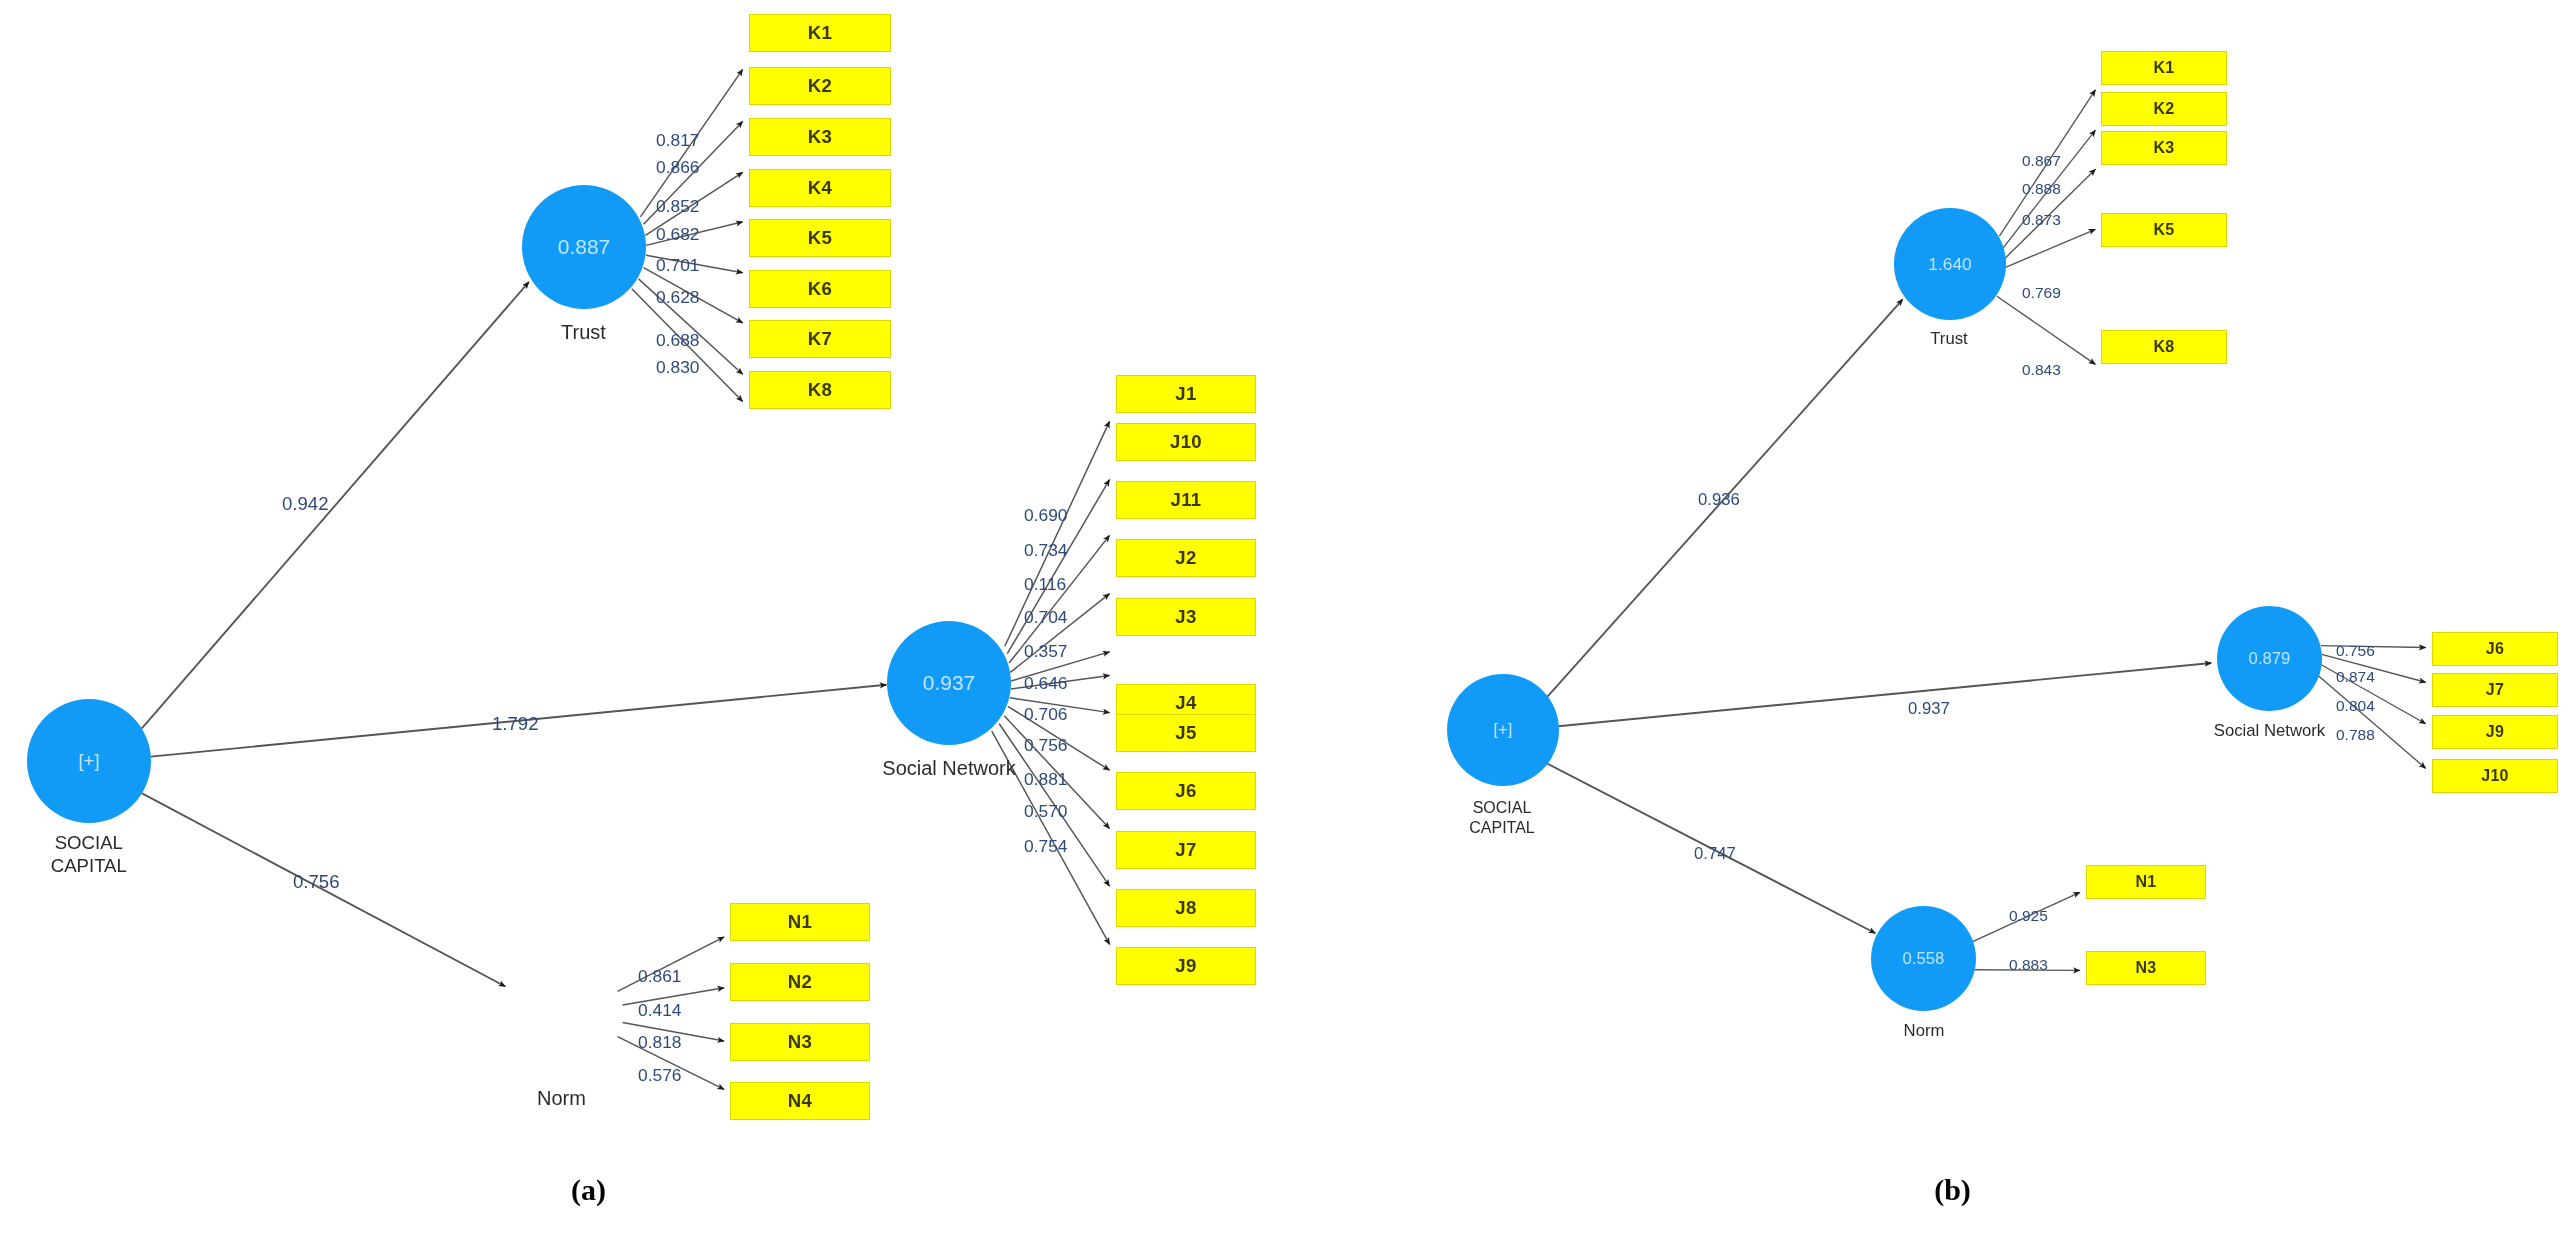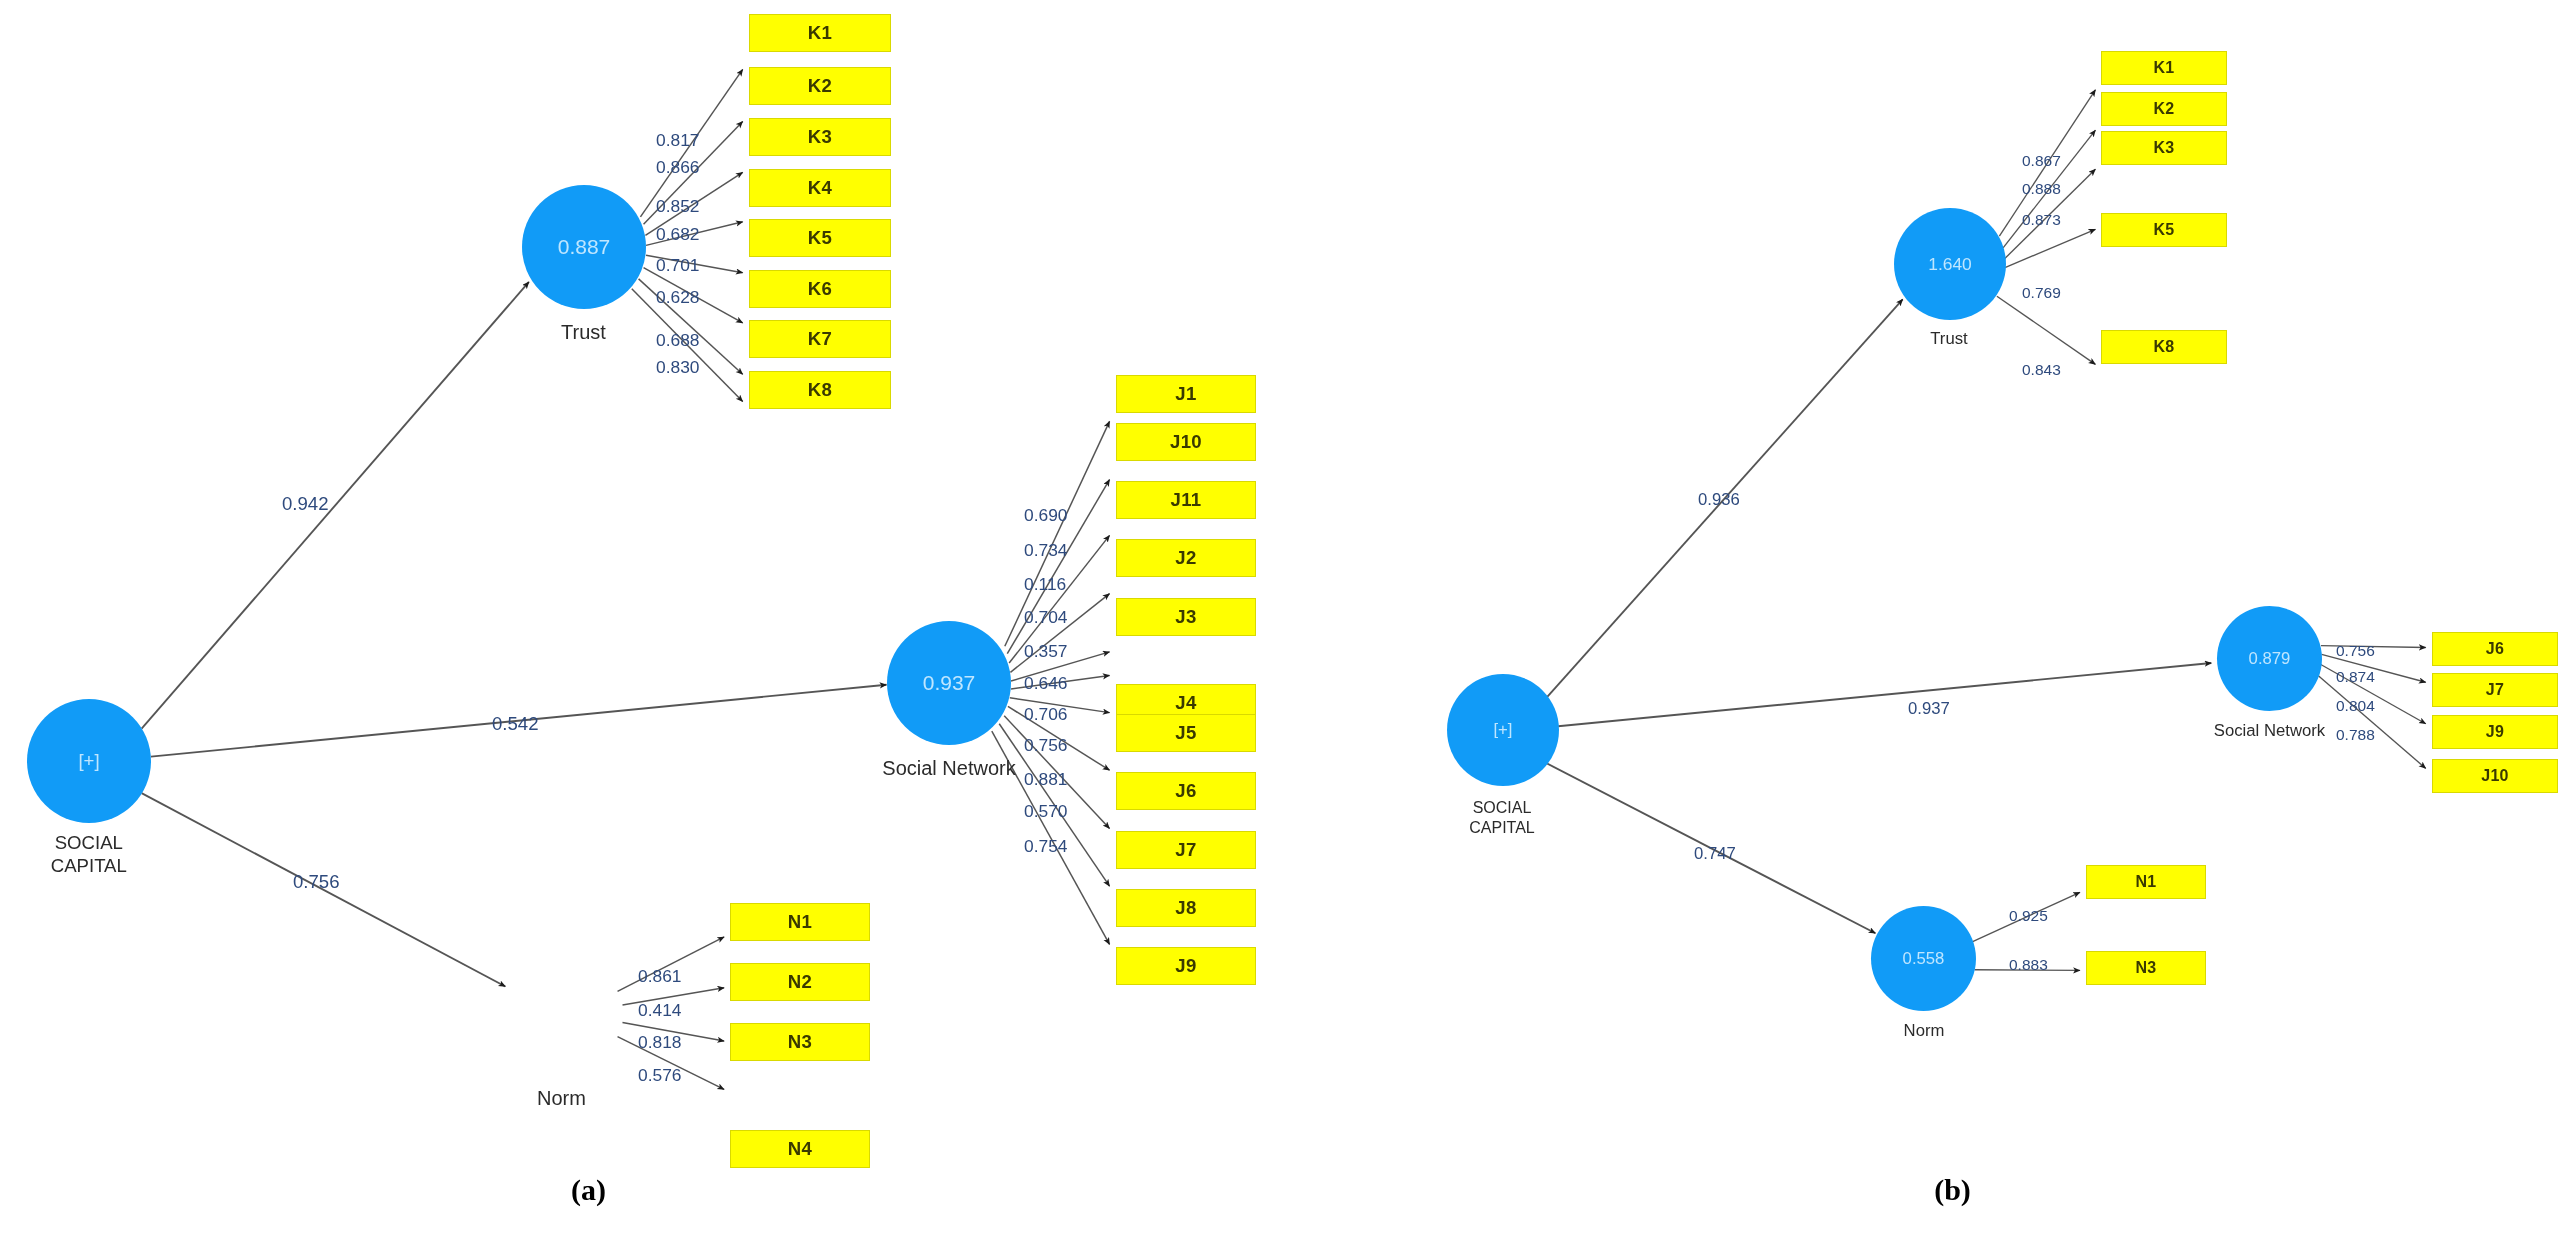--- a/index.html
+++ b/index.html
@@ -112,21 +112,21 @@
   <div class="lv-name" style="left:509px;top:320px;width:149px;font-size:20px;">Trust</div>
 
   <div class="lv-circle" style="left:887px;top:621px;width:124px;height:124px;font-size:21px;">
     <span>0.937</span>
   </div>
   <div class="lv-name" style="left:825px;top:756px;width:248px;font-size:20px;">Social Network</div>
 
   <div class="lv-name" style="left:487px;top:1086px;width:149px;font-size:20px;">Norm</div>
 
   <div class="edge-label" style="left:282px;top:493px;font-size:18.6px;">0.942</div>
-  <div class="edge-label" style="left:492px;top:713px;font-size:18.6px;">0.542</div>
+  <div class="edge-label" style="left:492px;top:713px;font-size:18.6px;">1.792</div>
   <div class="edge-label" style="left:293px;top:871px;font-size:18.6px;">0.756</div>
 
   <div id="pa-k-boxes">
       <div class="ind-box" style="left: 749px; top: 13.6px; width: 140px; height: 36px; font-size: 18.6px;">K1</div>
       <div class="ind-box" style="left: 749px; top: 67px; width: 140px; height: 36px; font-size: 18.6px;">K2</div>
       <div class="ind-box" style="left: 749px; top: 118px; width: 140px; height: 36px; font-size: 18.6px;">K3</div>
       <div class="ind-box" style="left: 749px; top: 169px; width: 140px; height: 36px; font-size: 18.6px;">K4</div>
       <div class="ind-box" style="left: 749px; top: 219px; width: 140px; height: 36px; font-size: 18.6px;">K5</div>
       <div class="ind-box" style="left: 749px; top: 270px; width: 140px; height: 36px; font-size: 18.6px;">K6</div>
       <div class="ind-box" style="left: 749px; top: 320px; width: 140px; height: 36px; font-size: 18.6px;">K7</div>
@@ -165,21 +165,21 @@
       <div class="edge-label" style="left: 1024px; top: 704px; font-size: 17.4px;">0.706</div>
       <div class="edge-label" style="left: 1024px; top: 735px; font-size: 17.4px;">0.756</div>
       <div class="edge-label" style="left: 1024px; top: 769px; font-size: 17.4px;">0.881</div>
       <div class="edge-label" style="left: 1024px; top: 801px; font-size: 17.4px;">0.570</div>
       <div class="edge-label" style="left: 1024px; top: 836px; font-size: 17.4px;">0.754</div>
     </div>
   <div id="pa-n-boxes">
       <div class="ind-box" style="left: 730px; top: 903px; width: 138px; height: 36px; font-size: 18.6px;">N1</div>
       <div class="ind-box" style="left: 730px; top: 963px; width: 138px; height: 36px; font-size: 18.6px;">N2</div>
       <div class="ind-box" style="left: 730px; top: 1023px; width: 138px; height: 36px; font-size: 18.6px;">N3</div>
-      <div class="ind-box" style="left: 730px; top: 1082px; width: 138px; height: 36px; font-size: 18.6px; margin-top: 48px;">N4</div>
+      <div class="ind-box" style="left: 730px; top: 1082px; width: 138px; height: 36px; font-size: 18.6px;">N4</div>
     </div>
   <div id="pa-n-labels">
       <div class="edge-label" style="left: 638px; top: 966px; font-size: 17.4px;">0.861</div>
       <div class="edge-label" style="left: 638px; top: 1000px; font-size: 17.4px;">0.414</div>
       <div class="edge-label" style="left: 638px; top: 1032px; font-size: 17.4px;">0.818</div>
       <div class="edge-label" style="left: 638px; top: 1065px; font-size: 17.4px;">0.576</div>
     </div>
 
   <div class="lv-circle" style="left:1447px;top:674px;width:112px;height:112px;font-size:16.7px;">
     <span>[+]</span>

